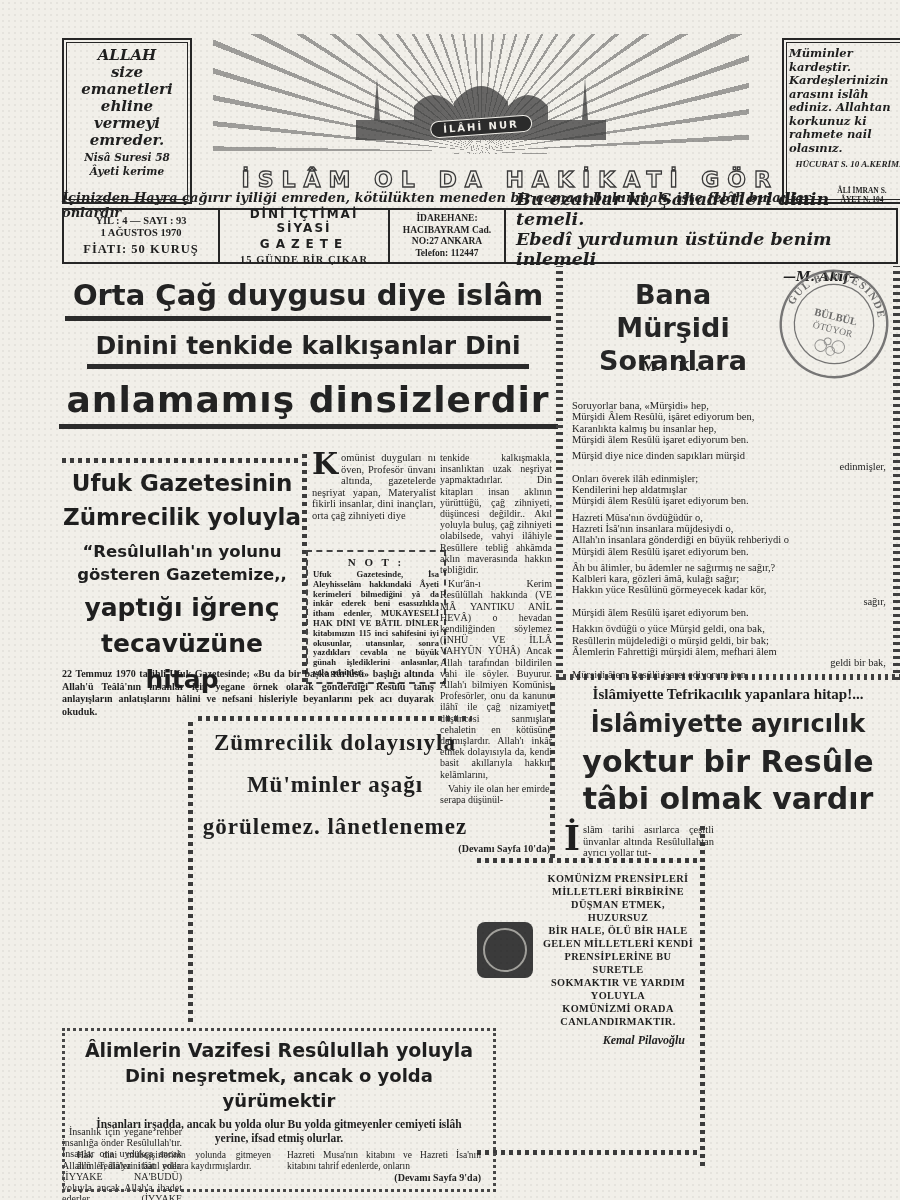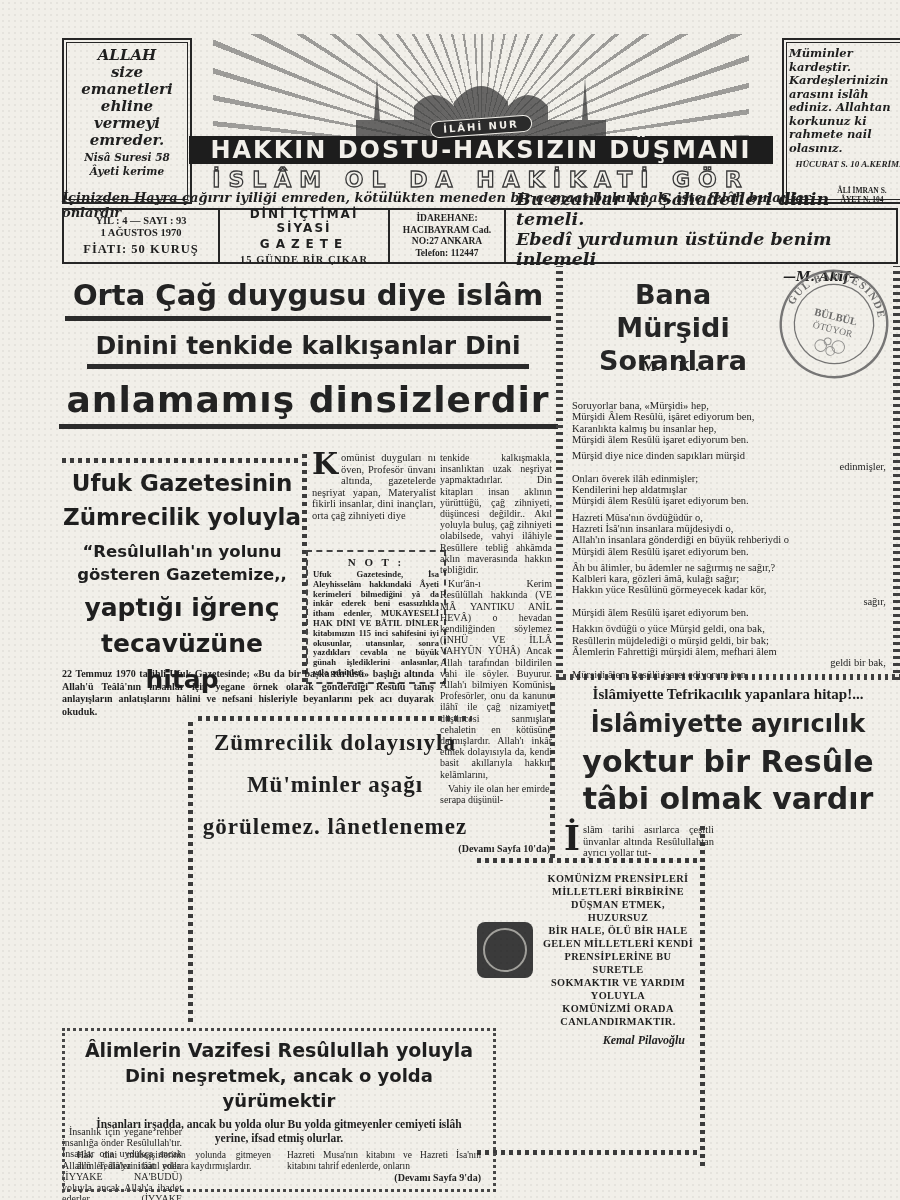--- a/index.html
+++ b/index.html
@@ -26,21 +26,21 @@
   .mosque{position:absolute;left:50%;top:26px;transform:translateX(-50%);opacity:.85;}
   .logo-title{position:relative;z-index:2;text-align:center;font-family:"DejaVu Sans",sans-serif;font-weight:bold;
               font-size:86px;line-height:92px;letter-spacing:3px;word-spacing:46px;color:#2d2d2d;
               text-shadow:2px 2px 0 #8d8d8d,4px 4px 0 #b9b7b1;}
   .nur-badge{position:absolute;z-index:3;left:50%;top:84px;transform:translateX(-50%) rotate(-4deg);
              background:#2b2b2b;color:#f1efe9;font-family:"DejaVu Sans",sans-serif;font-weight:bold;font-size:10px;
              padding:2px 12px;border-radius:11px;border:1px solid #f1efe9;letter-spacing:2px;}
   .slogan-bar{position:absolute;z-index:2;left:6px;right:6px;top:102px;height:28px;background:#1d1d1d;color:#f1efe9;
               font-family:"DejaVu Sans",sans-serif;font-weight:bold;font-size:24px;line-height:28px;
               text-align:center;letter-spacing:2px;}
-  .slogan-outline{position:absolute;z-index:2;left:0;right:0;top:133px;text-align:center;
+  .slogan-outline{position:absolute;z-index:2;left:0;right:0;top:133px;text-align:right;
               font-family:"DejaVu Sans",sans-serif;font-weight:bold;font-size:22px;letter-spacing:8px;
               color:#f1efe9;-webkit-text-stroke:1.3px #3a3a3a;}
   .hayra{font-family:"DejaVu Serif",serif;font-style:italic;font-weight:bold;font-size:13px;}
   .hayra-ref{position:absolute;right:0;top:-3px;width:72px;font-size:7.5px;line-height:8.5px;text-align:center;font-weight:bold;}
   
   .info-bar{border:2px solid #262626;display:flex;}
   .info-cell{border-right:2px solid #262626;display:flex;flex-direction:column;justify-content:center;
              text-align:center;padding:2px 4px;}
   .info-cell:last-child{border-right:none;}
   .i-issue{font-size:10.5px;font-weight:bold;}
@@ -130,21 +130,20 @@
       <div class="verse-l-line">Nisâ Suresi 58</div>
       <div class="verse-l-line">Âyeti kerime</div>
     </div>
 
   <div class="abs masthead" style="left:183px;top:34px;width:596px;height:154px;">
     <div class="sunburst"></div>
     <svg class="mosque" width="250" height="80" viewBox="0 0 250 80">
       <path fill="#3d3d3d" opacity="0.9" d="M0,80 L0,60 L18,60 L21,18 L24,60 L58,60 L58,46 Q78,24 98,46 L98,42 Q125,10 152,42 L152,46 Q172,24 192,46 L192,60 L226,60 L229,18 L232,60 L250,60 L250,80 Z"></path>
     </svg>
     <div class="nur-badge">İLÂHİ NUR</div>
-    <div class="slogan-bar">HAKKIN DOSTU-HAKSIZIN DÜŞMANI</div>
     <div class="slogan-outline">İSLÂM OL DA HAKİKATİ GÖR</div>
   </div>
 
   <div class="abs verse-box" style="left:782px;top:38px;width:116px;height:148px;">
     <div class="verse-r-text">Müminler kardeştir. Kardeşlerinizin arasını islâh ediniz. Allahtan korkunuz ki rahmete nail olasınız.</div>
     <div class="verse-r-ref">HÜCURAT S. 10 A.KERİME</div>
   </div>
 
   <div class="abs" style="left:62px;top:190px;width:836px;height:17px;">
     <span class="hayra" style="display:block;width:756px;">İçinizden Hayra çağırır iyiliği emreden, kötülükten meneden bir cemaat bulunmalı, işte felâh bulanlar onlardır</span>

